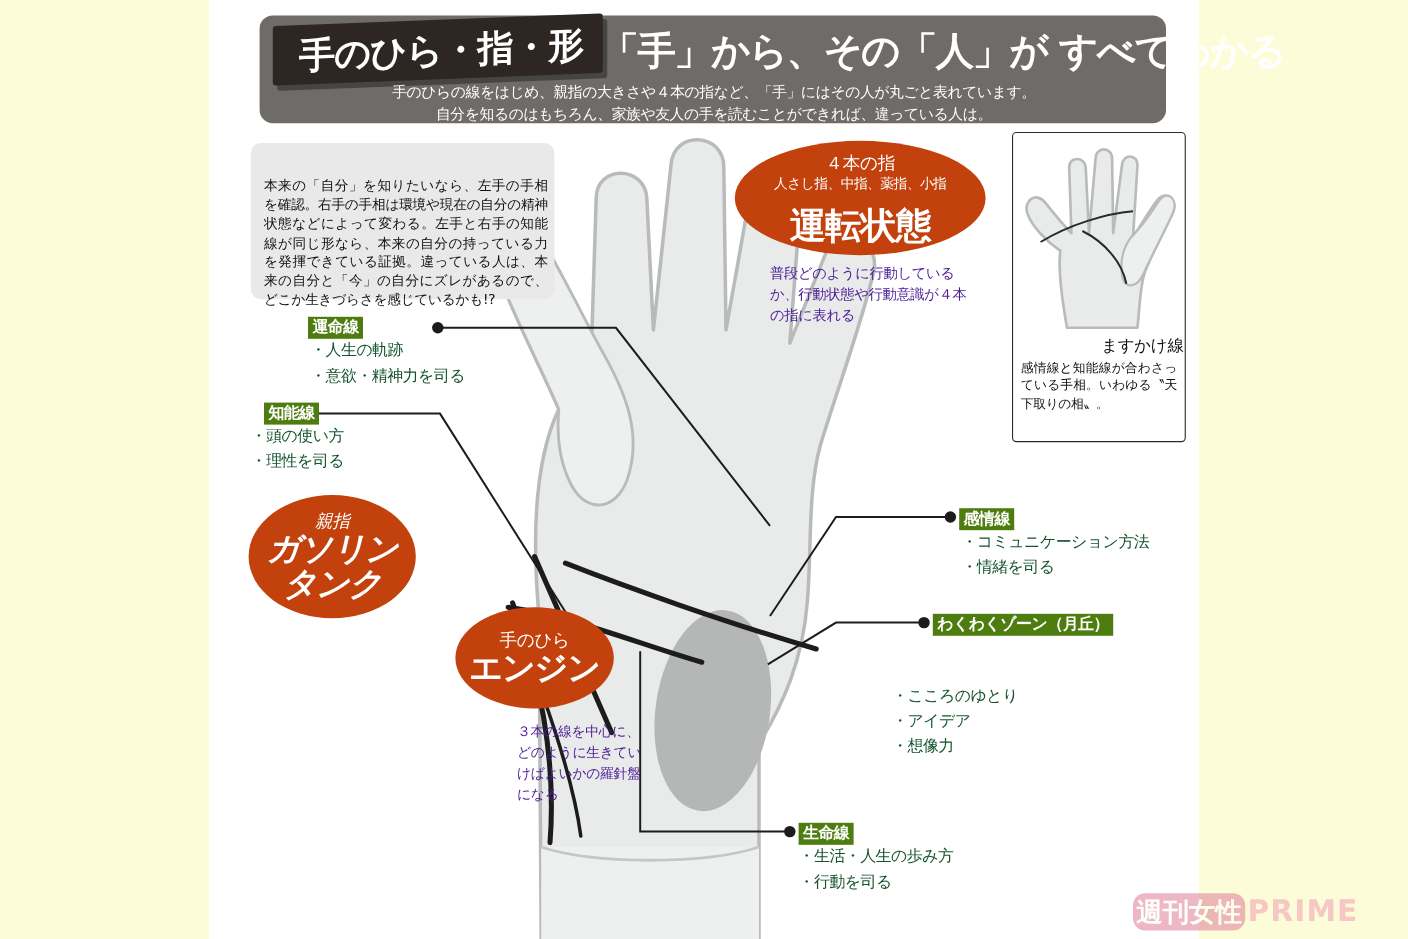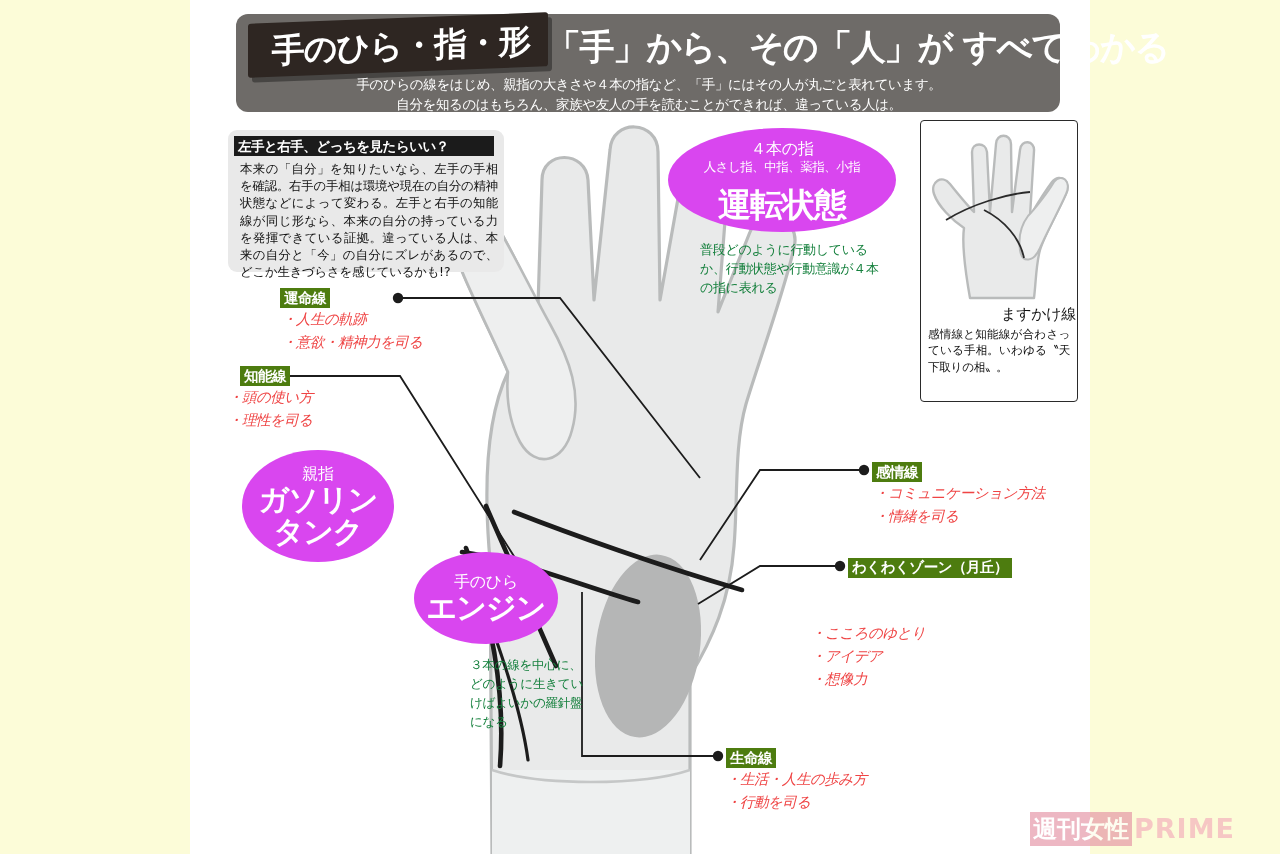--- a/index.html
+++ b/index.html
@@ -75,71 +75,71 @@
     text-align:right;font-size:15px;color:#111;letter-spacing:-.3px;
   }
   .side-box-body{
     position:absolute;left:928px;top:326px;width:142px;
     font-size:11.6px;line-height:16.4px;color:#111;letter-spacing:-.3px;
     text-align:justify;
   }
 
   
   .bubble{
-    position:absolute;background:#d946ef;border-radius:50%;
+    position:absolute;background:#c2410c;border-radius:50%;
     color:#fff;text-align:center;display:flex;flex-direction:column;
     align-items:center;justify-content:center;
   }
   .bubble .b-small{font-size:16px;letter-spacing:-.3px;line-height:20px;}
   .bubble .b-tiny{font-size:12.5px;letter-spacing:-.5px;line-height:16px;}
   .bubble .b-big{font-size:33px;font-weight:bold;letter-spacing:-1px;line-height:35px;margin-top:12px;}
   .bubble .b-big2{font-size:30px;font-weight:bold;letter-spacing:-1px;line-height:32px;}
 
   #bubble-fingers{left:668px;top:128px;width:228px;height:104px;}
-  #bubble-thumb{left:242px;top:450px;width:152px;height:112px;}
+  #bubble-thumb{left:226px;top:450px;width:152px;height:112px;font-style:italic;}
   #bubble-palm{left:414px;top:552px;width:144px;height:92px;}
 
   .bubble-caption{
-    position:absolute;color:#15803d;font-size:13px;line-height:19px;
+    position:absolute;color:#4c1d95;font-size:13px;line-height:19px;
     letter-spacing:-.3px;
   }
   #cap-fingers{left:700px;top:240px;width:190px;}
   #cap-thumb{left:240px;top:568px;width:160px;line-height:20px;}
   #cap-palm{left:470px;top:655px;width:120px;font-size:12.6px;line-height:19px;}
 
   
   .label-tag{
     position:absolute;background:#4d7c0f;color:#fff;
     font-size:14.5px;font-weight:bold;line-height:20px;height:20px;
     padding:0 4px;white-space:nowrap;letter-spacing:-.5px;
   }
   .label-list{
-    position:absolute;color:#ef4444;font-size:14.5px;line-height:23px;
-    letter-spacing:-.5px;white-space:nowrap;font-style:italic;
+    position:absolute;color:#14532d;font-size:14.5px;line-height:23px;
+    letter-spacing:-.5px;white-space:nowrap;
   }
 
   #tag-unmei{left:280px;top:288px;}
   #list-unmei{left:282px;top:308px;}
   #tag-chinou{left:240px;top:366px;}
   #list-chinou{left:228px;top:386px;}
   #tag-kanjou{left:872px;top:462px;text-align:right;}
   #list-kanjou{left:874px;top:482px;}
-  #tag-waku{left:848px;top:558px;font-family:Liberation Mono, monospace;}
+  #tag-waku{left:848px;top:558px;}
   #list-waku{left:811px;top:578px;margin-top:44px;}
   #tag-seimei{left:726px;top:748px;}
   #list-seimei{left:726px;top:768px;}
 
   
   .watermark{
     position:absolute;left:1030px;top:812px;height:34px;
     display:flex;align-items:stretch;opacity:.62;
   }
   .wm-box{
     background:#e38ca0;color:#ffffff;font-size:24px;font-weight:bold;
-    line-height:34px;padding:0 3px;letter-spacing:0px;
+    line-height:34px;padding:0 3px;letter-spacing:0px;border-radius:11px;
   }
   .wm-prime{
     color:#f3a7b8;font-size:27px;font-weight:bold;line-height:34px;
     letter-spacing:1px;padding-left:2px;
   }
 
   svg{display:block;}
   #hand-svg{position:absolute;left:190px;top:0;width:900px;height:854px;}
   #callout-svg{position:absolute;left:0;top:0;width:1280px;height:854px;}
   #masukake-svg{position:absolute;left:924px;top:124px;width:148px;height:180px;}
@@ -228,21 +228,20 @@
   </svg>
 
   <div class="header-band"></div>
   <div class="header-dark-tag"></div>
   <div class="header-dark-tag-text jp">手のひら・指・形</div>
   <div class="header-main-title jp">「手」から、その「人」が すべてわかる</div>
   <div class="header-sub jp">手のひらの線をはじめ、親指の大きさや４本の指など、「手」にはその人が丸ごと表れています。</div>
   <div class="header-sub jp" style="top:94px;">自分を知るのはもちろん、家族や友人の手を読むことができれば、違っている人は。</div>
 
   <div class="info-card"></div>
-  <div class="info-card-title jp">左手と右手、どっちを見たらいい？</div>
   <div class="info-card-body jp">本来の「自分」を知りたいなら、左手の手相を確認。右手の手相は環境や現在の自分の精神状態などによって変わる。左手と右手の知能線が同じ形なら、本来の自分の持っている力を発揮できている証拠。違っている人は、本来の自分と「今」の自分にズレがあるので、どこか生きづらさを感じているかも!?</div>
 
   <div class="side-box"></div>
   <svg id="masukake-svg" viewBox="0 0 148 180">
     <path d="M46 174
              C 40 140, 38 118, 40 104
              C 28 96, 14 82, 10 70
              C 6 58, 18 50, 26 60
              C 34 70, 44 82, 50 88
              L 48 28 C 48 18, 62 18, 63 28 L 66 88

